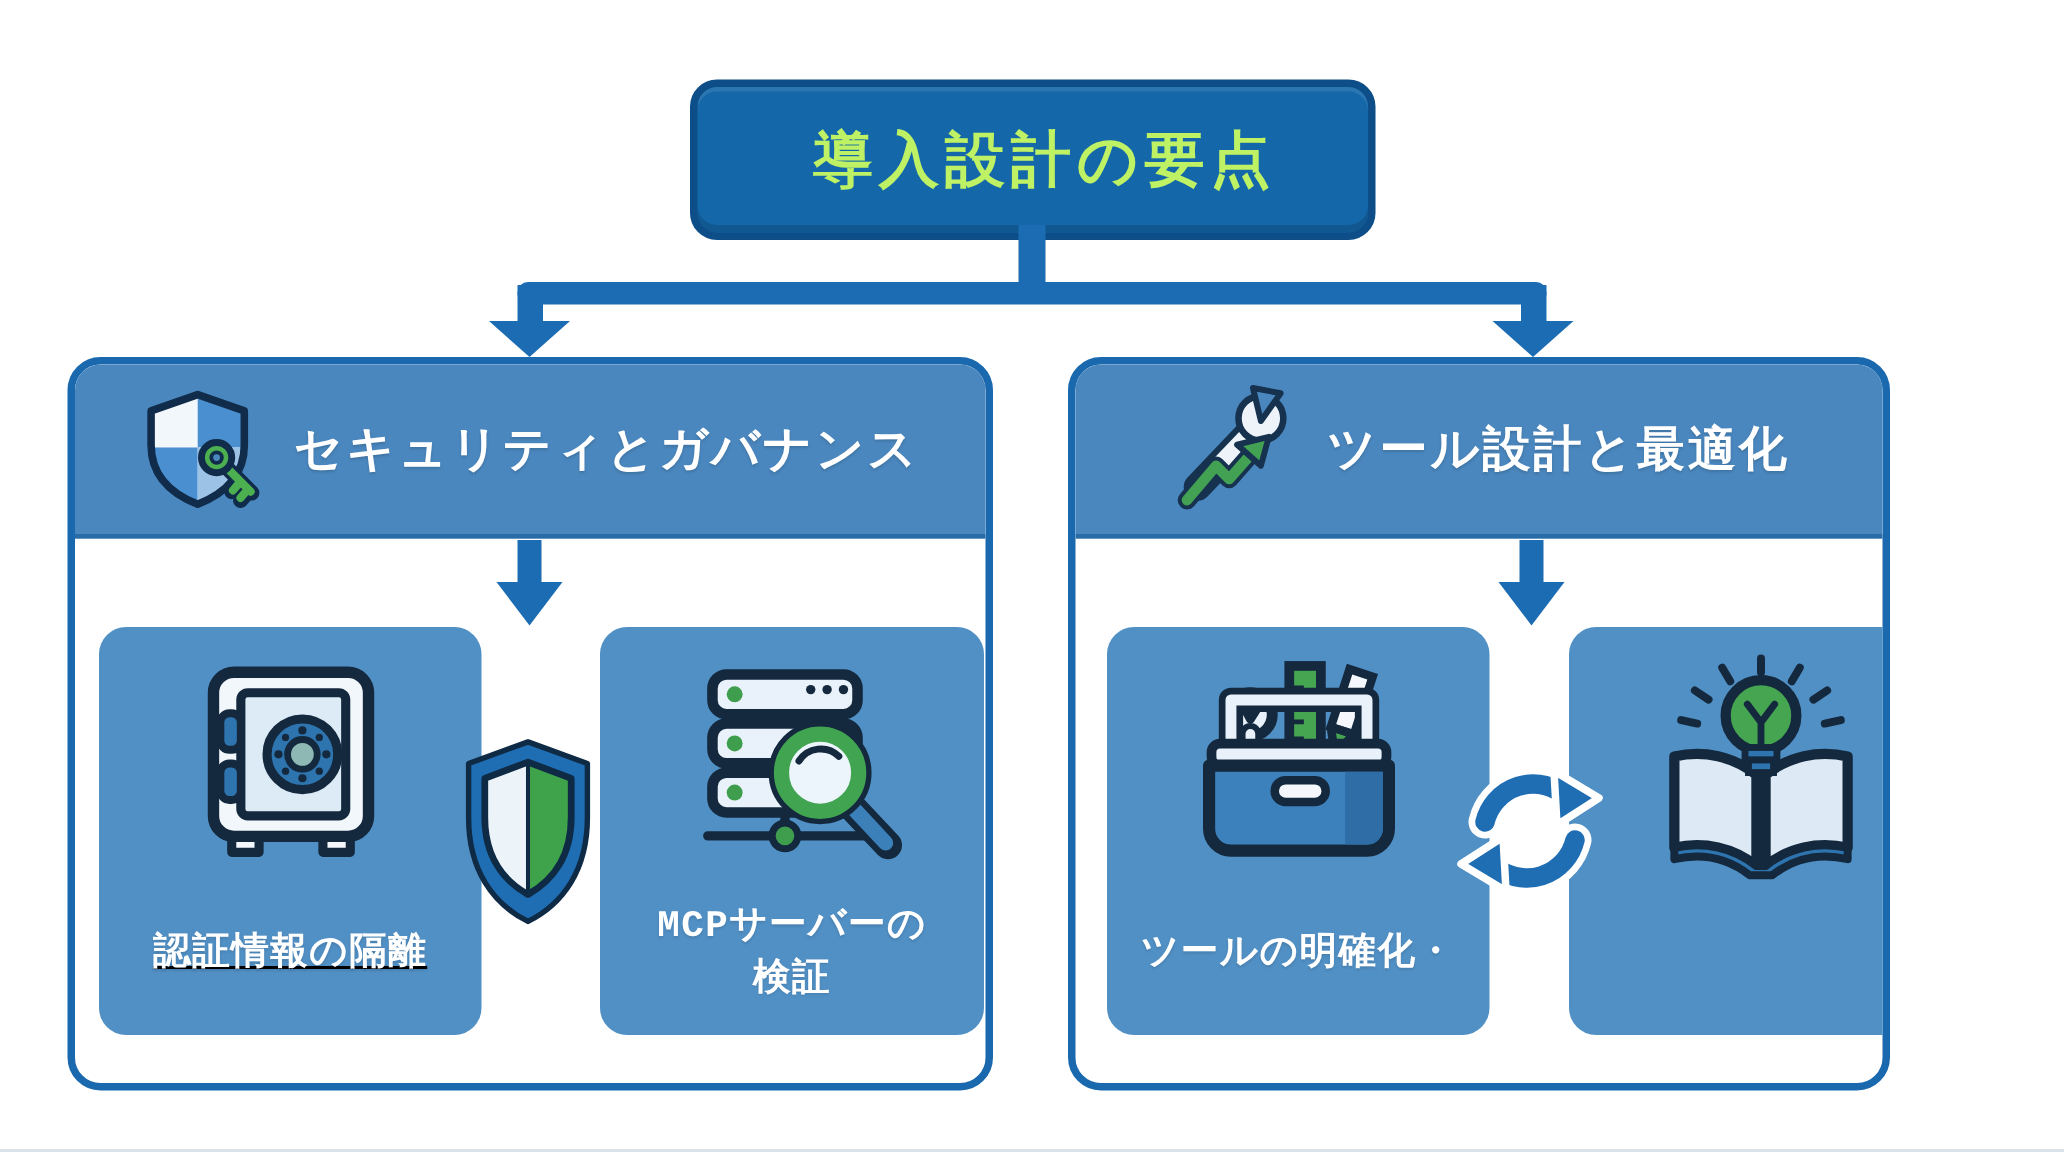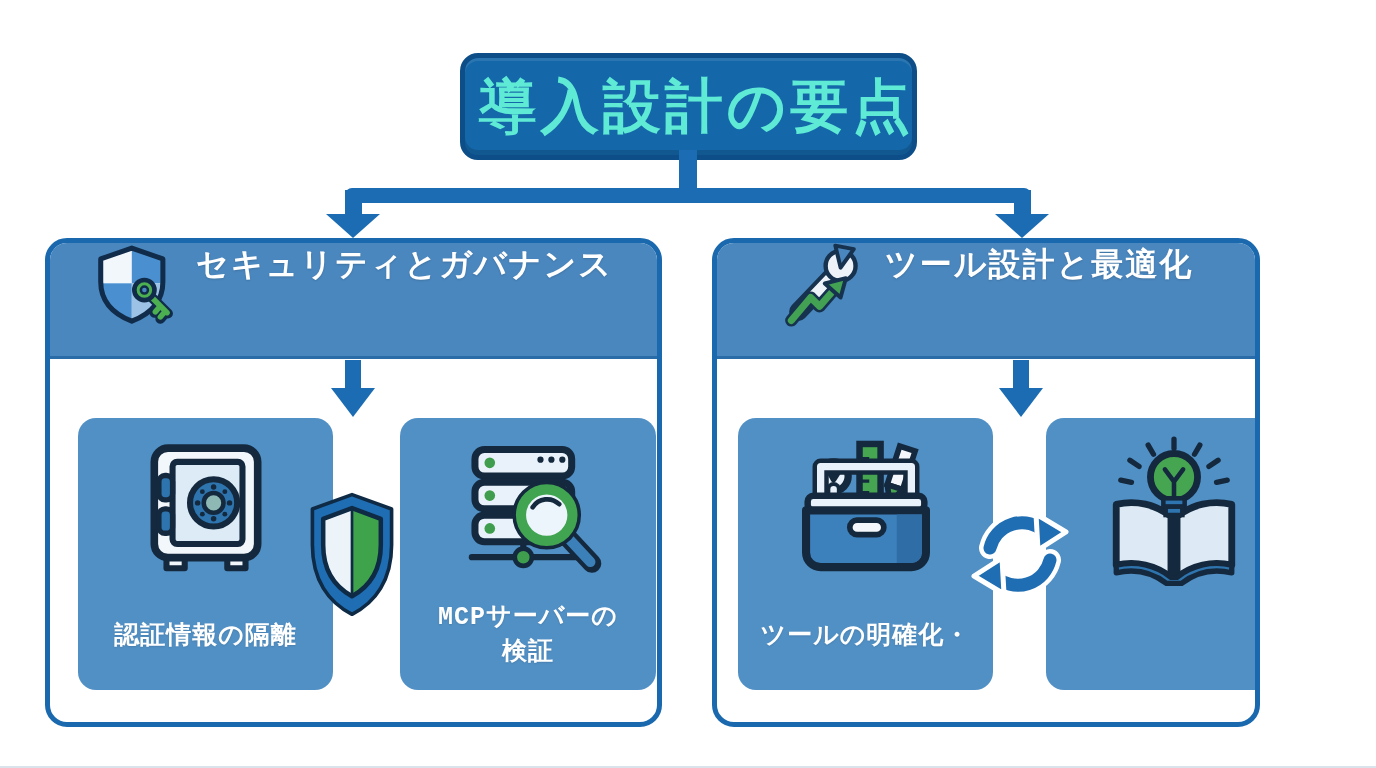--- a/index.html
+++ b/index.html
@@ -11,41 +11,41 @@
   }
 
   
   .title-box {
     position: absolute; left: 460px; top: 53px; width: 457px; height: 107px;
     background: #1467a9; border: 5px solid #0d4e88; border-radius: 18px;
     display: flex; align-items: center; justify-content: center;
     box-shadow: inset 0 -5px 0 rgba(0,0,0,0.14), inset 0 3px 0 rgba(255,255,255,0.10);
   }
   .title-box .t {
-    color: #5eead4; font-size: 58px; font-weight: 800; letter-spacing: 4px;
+    color: #bef264; font-size: 40px; font-weight: 800; letter-spacing: 4px;
     white-space: nowrap;
     margin-left: 16px;
   }
 
   
   .connector { position: absolute; left: 0; top: 150px; width: 1376px; height: 90px; }
 
   
   .panel {
     position: absolute; top: 238px; height: 489px;
     background: #ffffff; border: 5px solid #1a69ae; border-radius: 22px;
     overflow: hidden;
   }
   .panel.left  { left: 45px;  width: 617px; }
   .panel.right { left: 712px; width: 548px; }
 
   .panel-header {
     position: absolute; left: 0; top: 0; right: 0; height: 116px;
     background: #4a87be; border-bottom: 3px solid #2a6ca8;
-    display: flex; align-items: flex-start; justify-content: center; gap: 18px;
+    display: flex; align-items: center; justify-content: center; gap: 18px;
   }
   .panel-header .h-label {
     color: #ffffff; font-size: 32px; font-weight: 800; letter-spacing: 2px;
     white-space: nowrap; text-shadow: 0 1px 2px rgba(0,0,0,0.15);
   }
   .panel-header svg { flex: 0 0 auto; }
 
   .panel-arrow { position: absolute; top: 117px; width: 60px; height: 58px; }
   .panel.left  .panel-arrow { left: 273px; }
   .panel.right .panel-arrow { left: 274px; }
@@ -61,21 +61,21 @@
   }
   .card .label-wrap {
     flex: 1; width: 100%; display: flex; flex-direction: column;
     justify-content: center; padding-bottom: 16px;
   }
   .card .label-wrap span {
     display: block; text-align: center; color: #ffffff;
     font-size: 25px; font-weight: 800; letter-spacing: 1px; line-height: 1.42;
     text-shadow: 0 1px 2px rgba(0,0,0,0.12);
   }
-  .panel.left  .card.c1 { left: 28px;  width: 255px; }
+  .panel.left  .card.c1 { left: 16px;  width: 255px; text-decoration: underline; }
   .panel.left  .card.c2 { left: 350px; width: 256px; font-family: Liberation Mono, monospace; }
   .panel.right .card.c1 { left: 21px;  width: 255px; }
   .panel.right .card.c2 { left: 329px; width: 255px; }
 
   .link-icon { position: absolute; z-index: 3; }
   .panel.left  .link-icon { left: 256px; top: 248px; width: 92px;  height: 126px; }
   .panel.right .link-icon { left: 253px; top: 260px; width: 100px; height: 102px; }
 
   .bottom-line {
     position: absolute; left: 0; bottom: 0; width: 100%; height: 2px;

